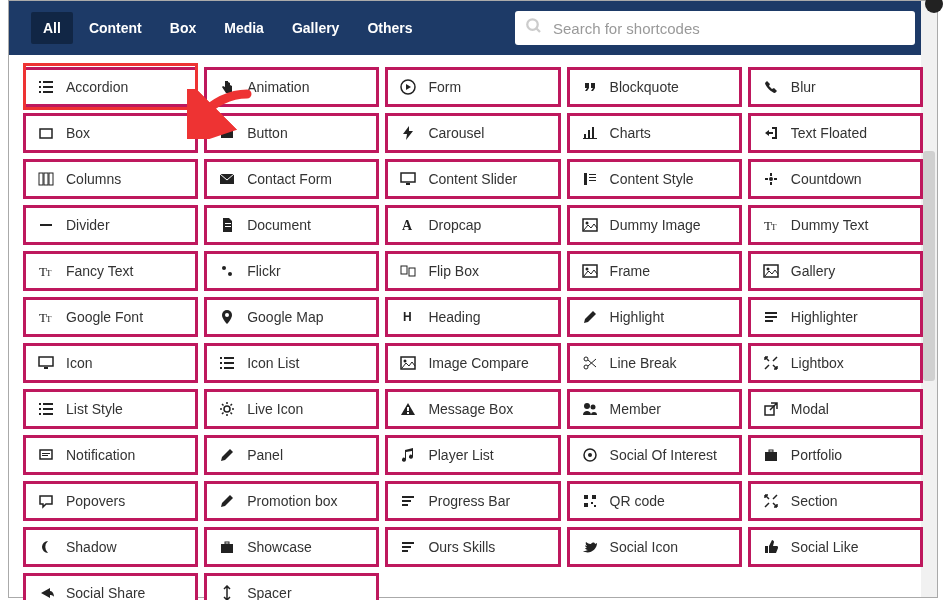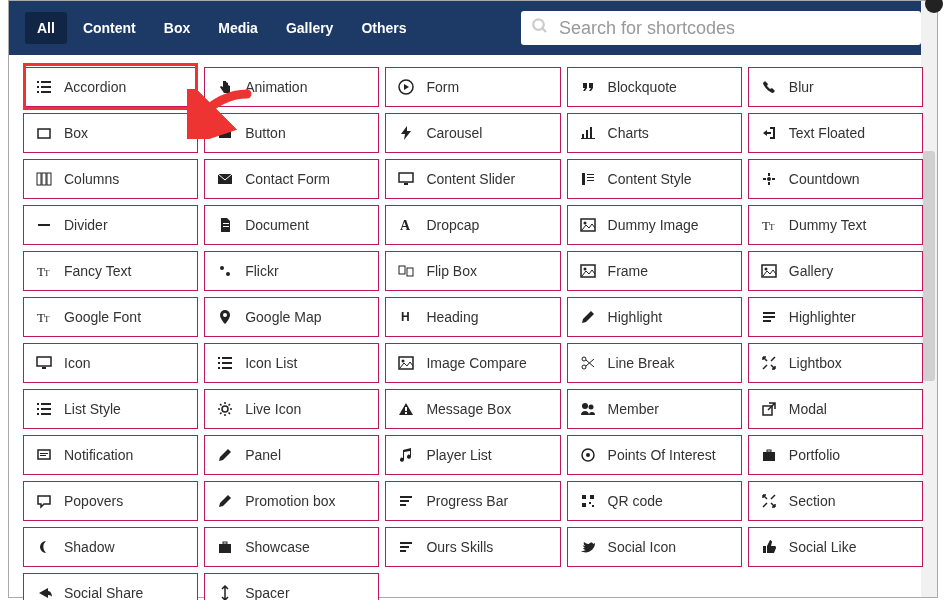--- a/index.html
+++ b/index.html
@@ -16,21 +16,21 @@
     width: 930px;
     height: 598px;
     margin: 0 auto;
     background: #fff;
     position: relative;
   }
   .header {
     background: #1d3a67;
     display: flex;
     align-items: center;
-    padding: 10px 16px;
+    padding: 10px 22px;
     gap: 6px;
   }
   .tabs { display: flex; gap: 4px; }
   .tab {
     color: #fff;
     font-size: 14px;
     font-weight: bold;
     padding: 8px 12px;
     cursor: pointer;
     border-radius: 2px;
@@ -42,36 +42,36 @@
     background: #fff;
     border-radius: 3px;
     display: flex;
     align-items: center;
     padding: 6px 10px;
   }
   .search-wrap svg { width: 18px; height: 18px; margin-right: 10px; }
   .search-wrap input {
     border: none;
     outline: none;
-    font-size: 18px;
+    font-size: 15px;
     width: 100%;
     color: #15803d;
   }
   .search-wrap input::placeholder { color: #999; }
   .grid-wrap {
     padding: 12px 14px;
     position: relative;
   }
   .grid {
     display: grid;
     grid-template-columns: repeat(5, 1fr);
     gap: 6px 6px;
   }
   .item {
-    border: 1px solid #be185d;
+    border: 3px solid #be185d;
     background: #fff;
     padding: 12px 12px;
     display: flex;
     align-items: center;
     gap: 12px;
     font-size: 14px;
     color: #333;
     cursor: pointer;
     height: 40px;
   }
@@ -538,21 +538,21 @@
           </span>
           <span>Player List</span>
         </div>
         <div class="item">
           <span class="ic">
             <svg viewBox="0 0 16 16" fill="currentColor">
               <circle cx="8" cy="8" r="6" fill="none" stroke="currentColor" stroke-width="1.5"></circle>
               <circle cx="8" cy="8" r="2"></circle>
             </svg>
           </span>
-          <span>Points Of Interest</span>
+          <span>Social Of Interest</span>
         </div>
         <div class="item">
           <span class="ic">
             <svg viewBox="0 0 16 16" fill="currentColor">
               <rect x="2" y="5" width="12" height="9"></rect>
               <rect x="6" y="3" width="4" height="2" fill="none" stroke="currentColor"></rect>
             </svg>
           </span>
           <span>Portfolio</span>
         </div>

